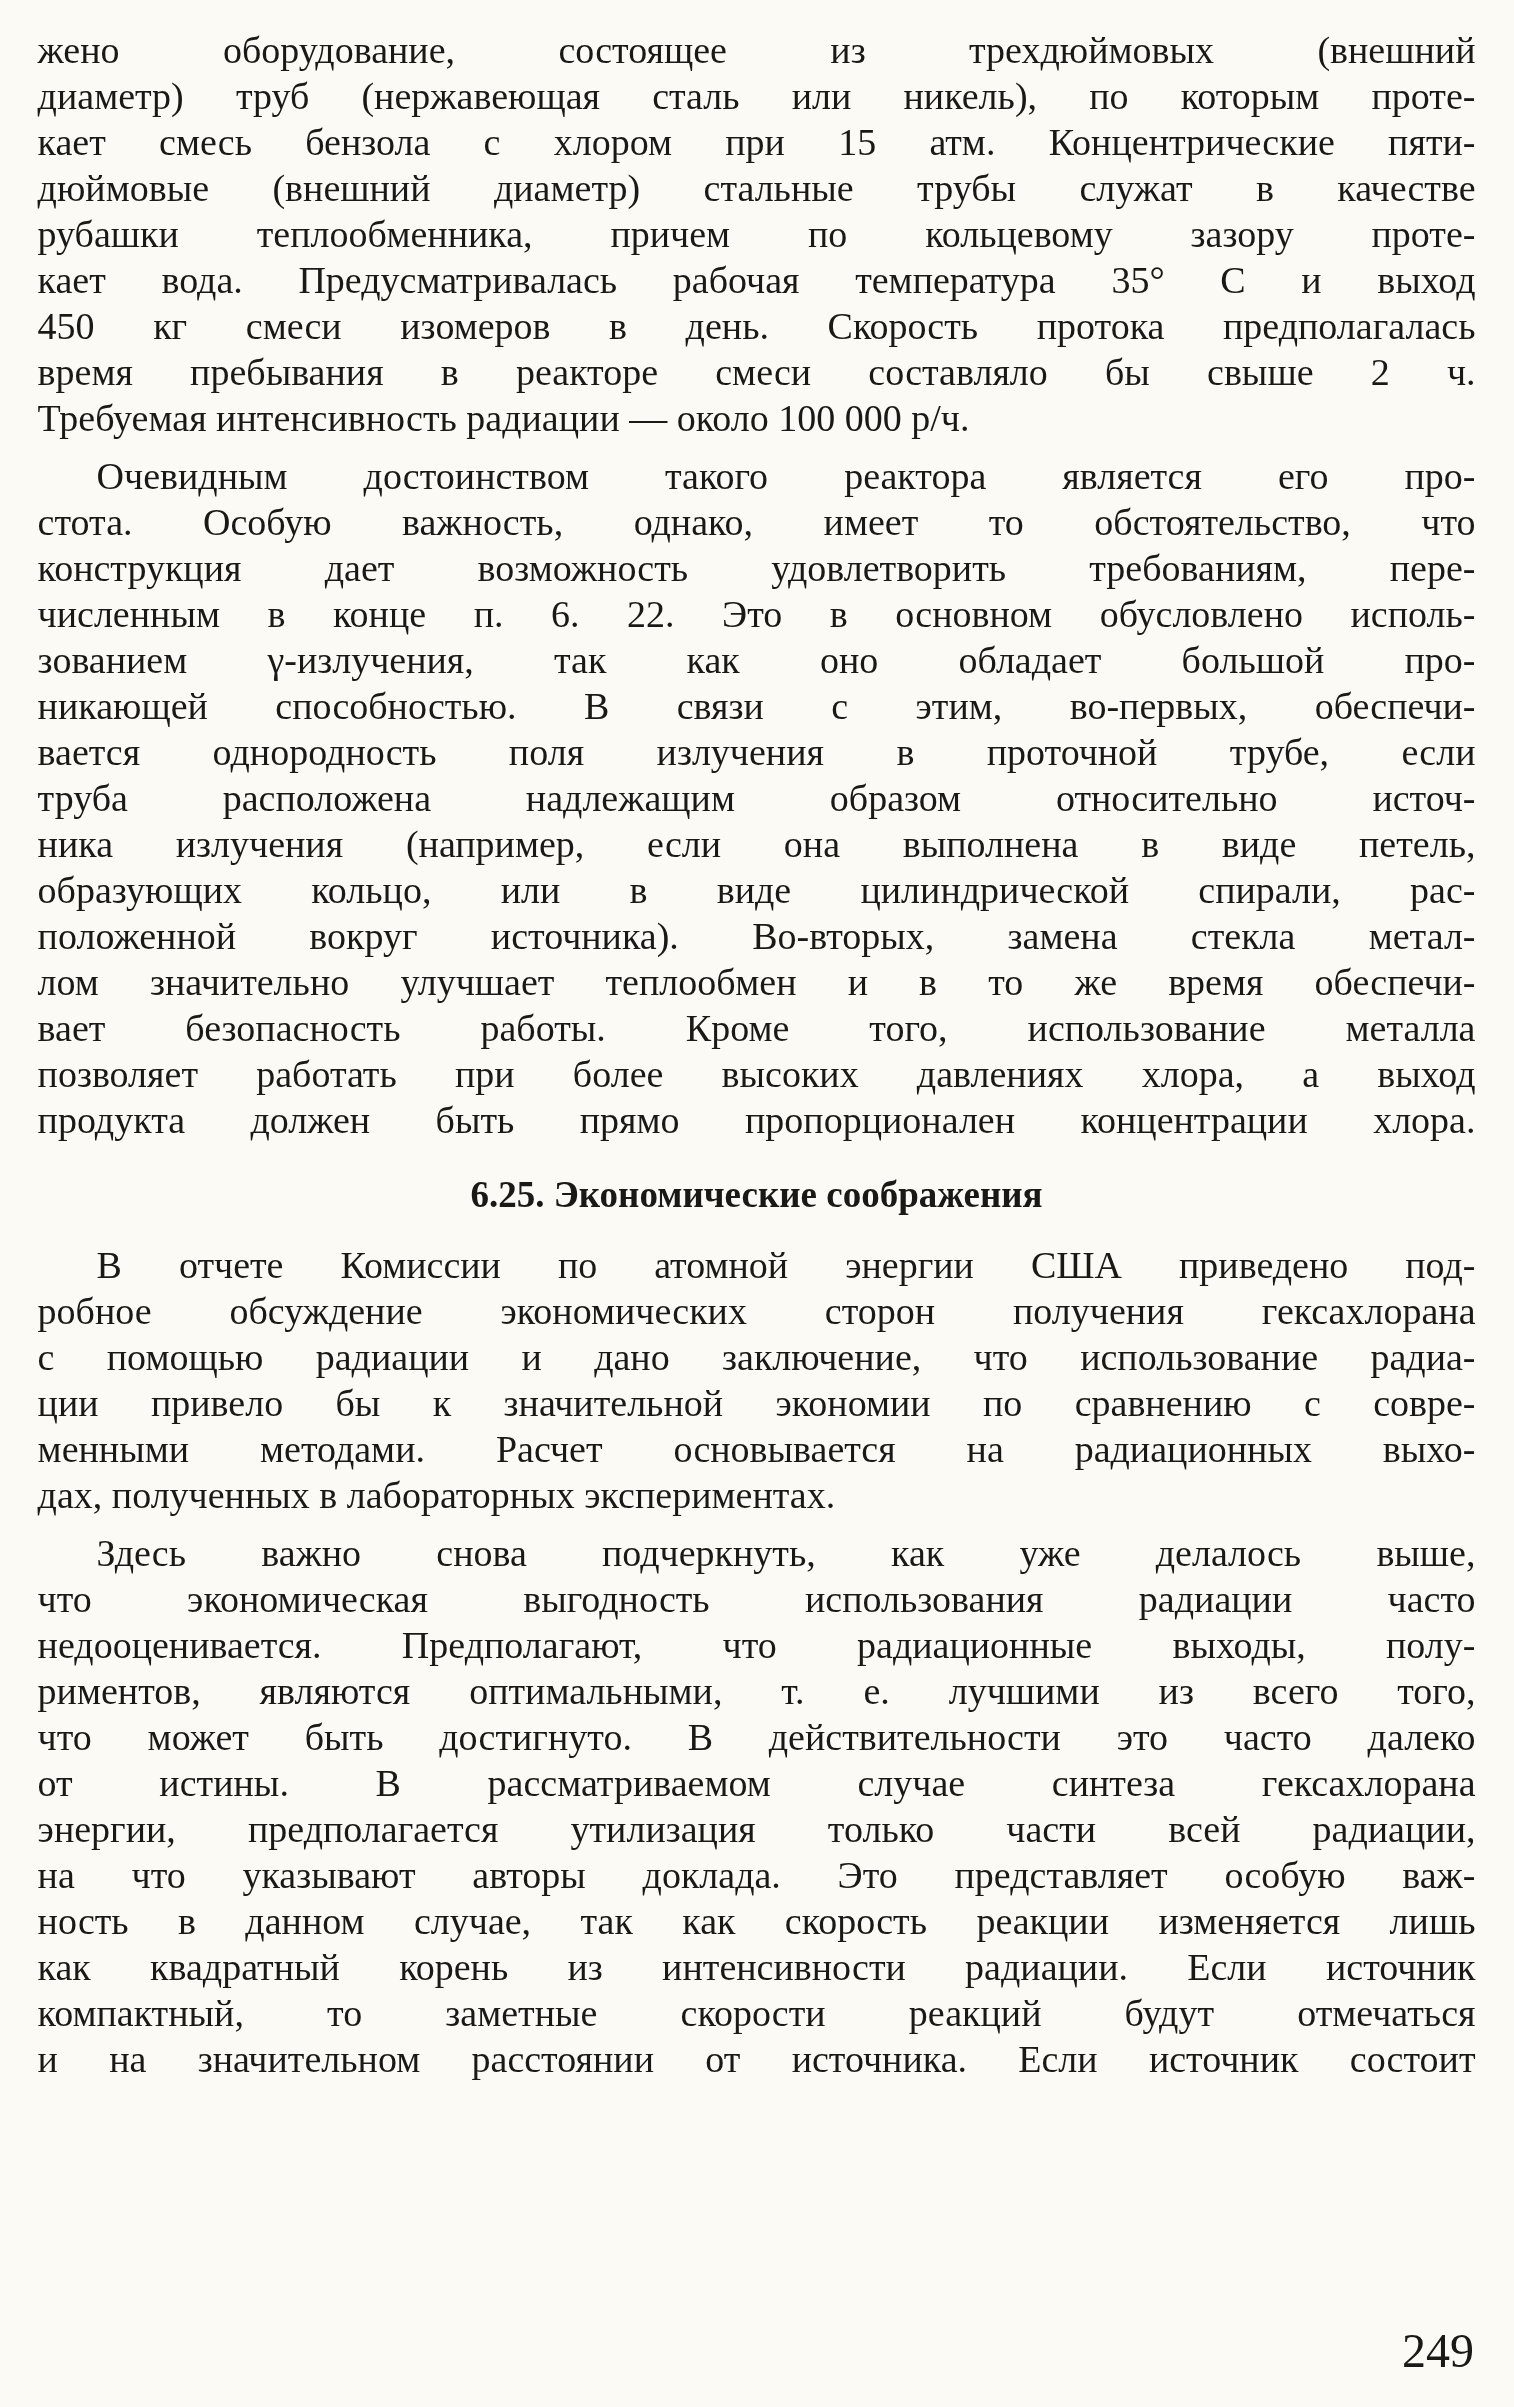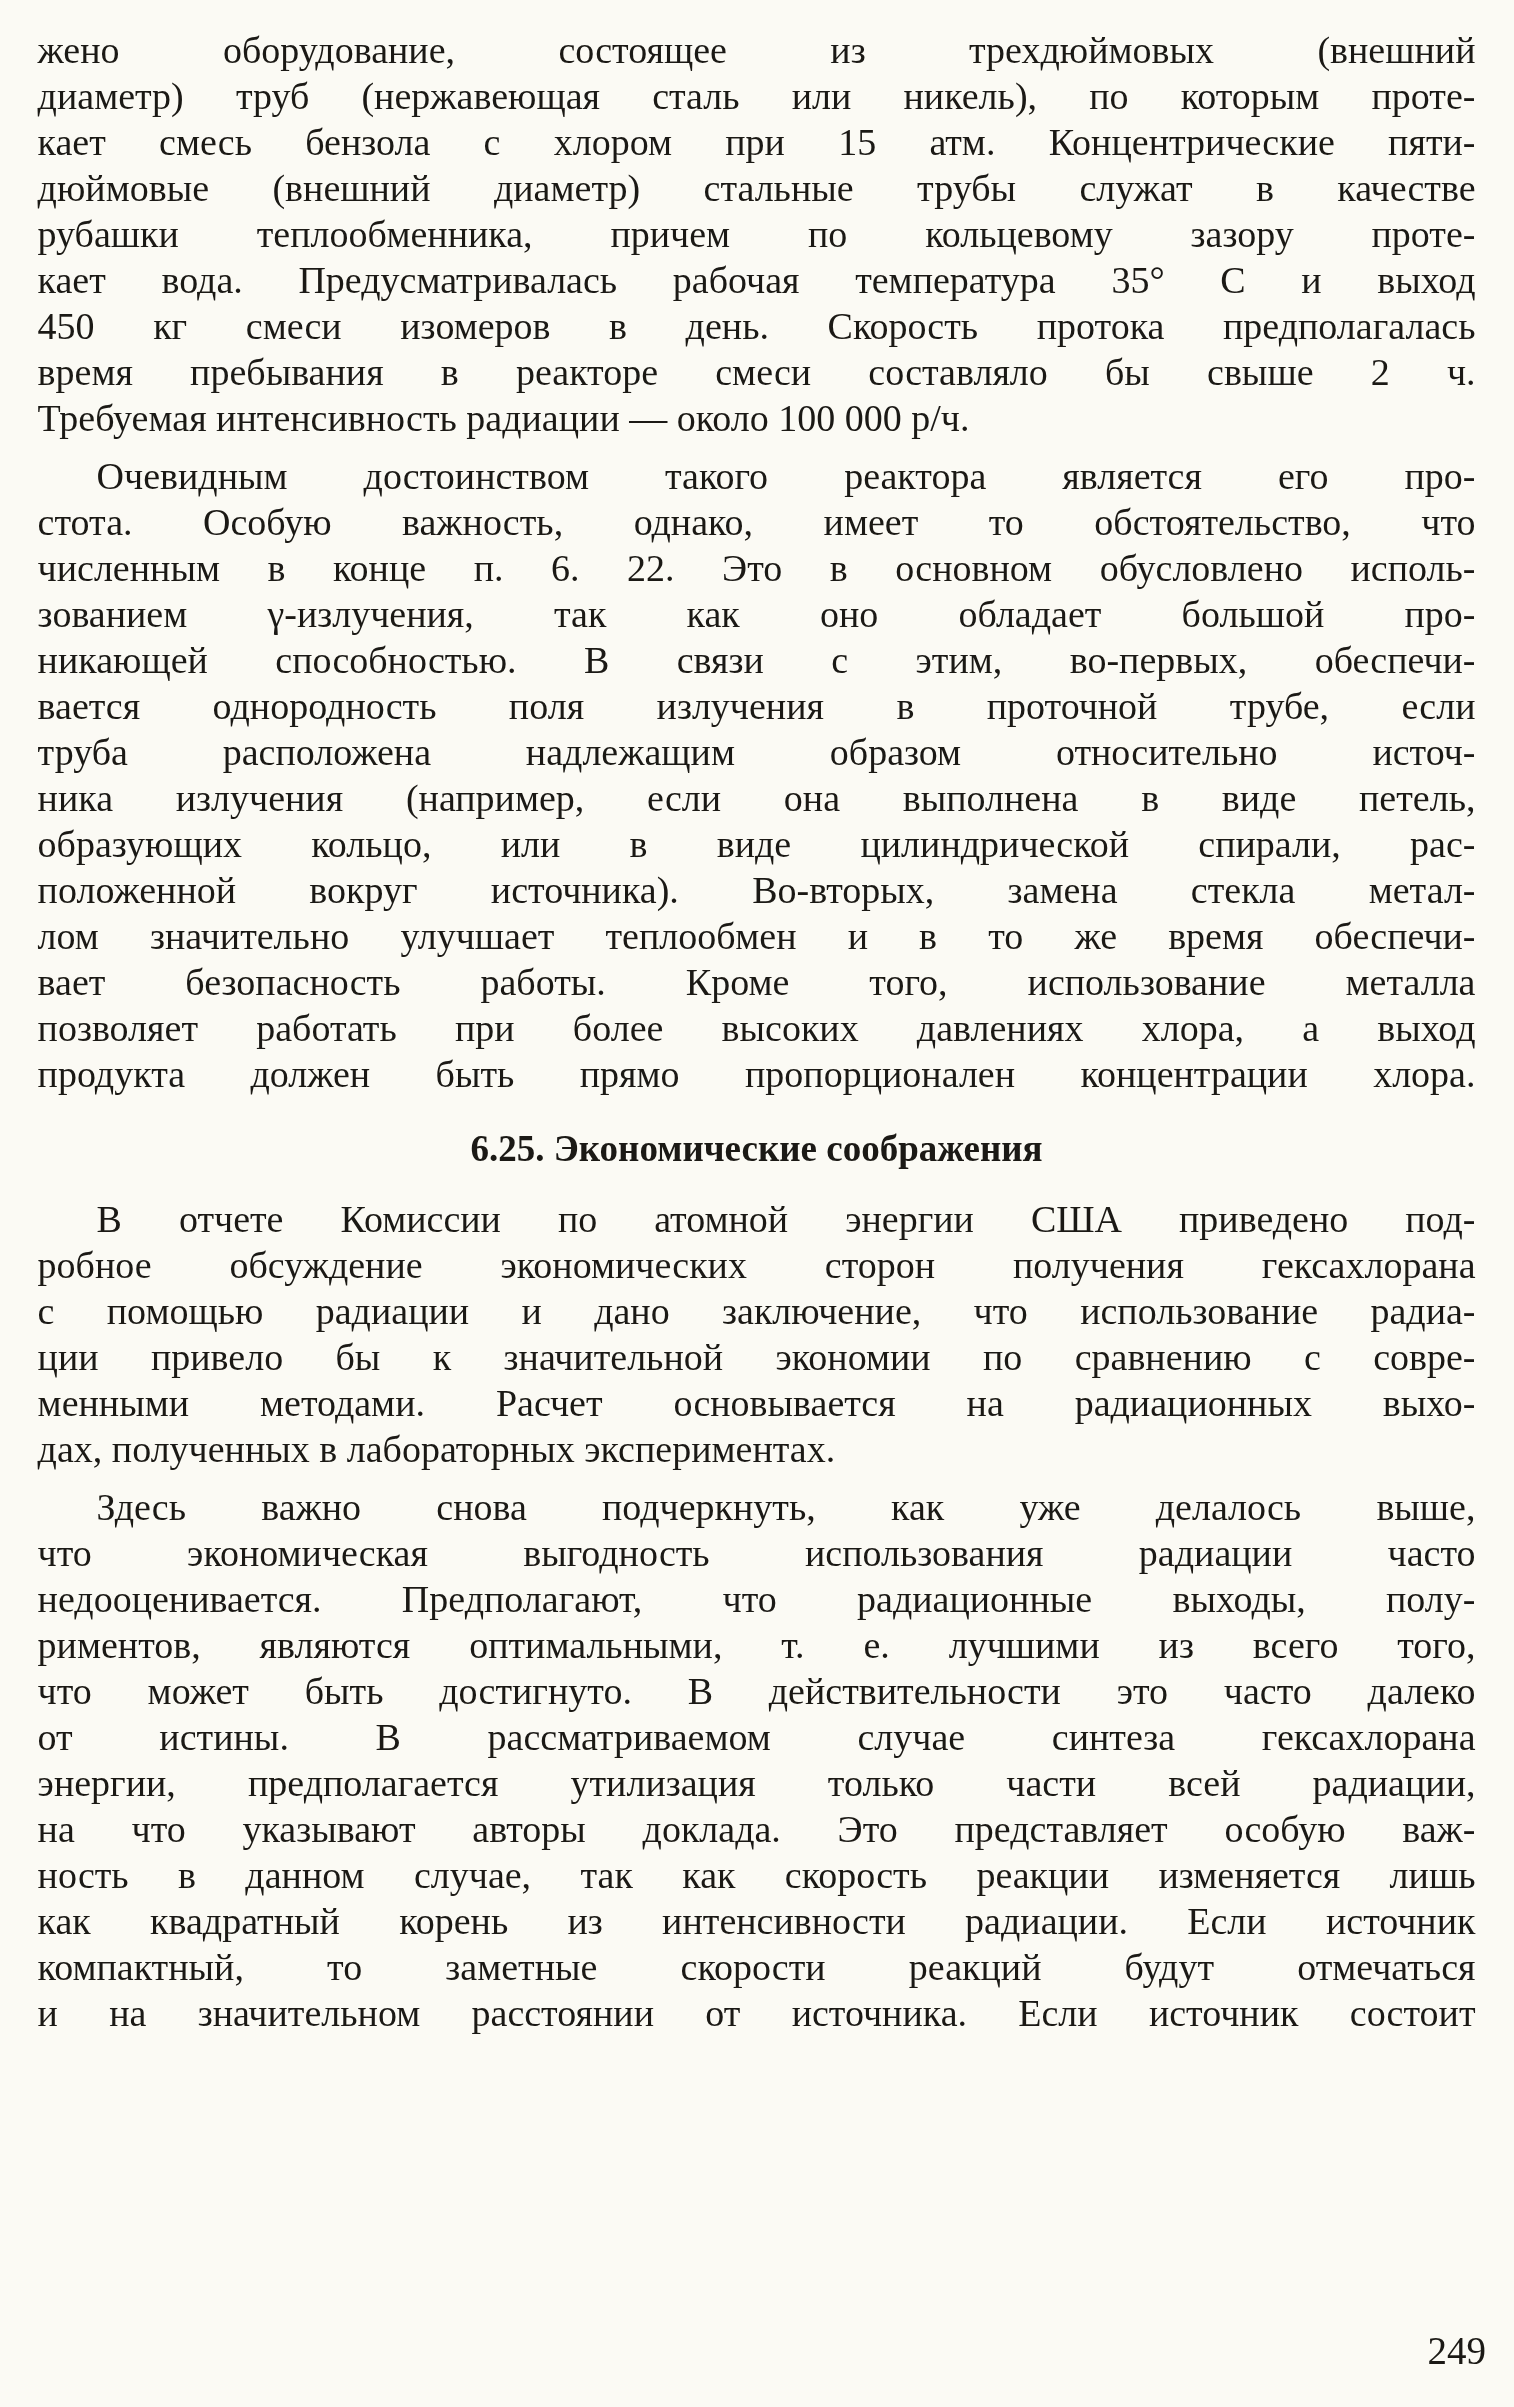--- a/index.html
+++ b/index.html
@@ -41,23 +41,23 @@
   }
   .section-heading {
     font-size: 37px;
     line-height: 46px;
     font-weight: bold;
     text-align: center;
     margin: 29px 0 24px 0;
   }
   .page-number {
     position: absolute;
-    right: 28px;
+    right: 40px;
     bottom: 38px;
-    font-size: 39px;
+    font-size: 48px;
     line-height: 38px;
   }
 </style>
 </head>
 <body>
 
 <div class="page">
   <div class="text-column">
     <div id="paras-before">
         <div class="para">
@@ -67,20 +67,21 @@
           <div class="line">дюймовые (внешний диаметр) стальные трубы служат в качестве</div>
           <div class="line">рубашки теплообменника, причем по кольцевому зазору проте-</div>
           <div class="line">кает вода. Предусматривалась рабочая температура 35° С и выход</div>
           <div class="line">450 кг смеси изомеров в день. Скорость протока предполагалась</div>
           <div class="line">время пребывания в реакторе смеси составляло бы свыше 2 ч.</div>
           <div class="line last-left">Требуемая интенсивность радиации — около 100 000 р/ч.</div>
         </div>
         <div class="para">
           <div class="line indent">Очевидным достоинством такого реактора является его про-</div>
           <div class="line">стота. Особую важность, однако, имеет то обстоятельство, что</div>
+          <div class="line">конструкция дает возможность удовлетворить требованиям, пере-</div>
           <div class="line">численным в конце п. 6. 22. Это в основном обусловлено исполь-</div>
           <div class="line">зованием γ-излучения, так как оно обладает большой про-</div>
           <div class="line">никающей способностью. В связи с этим, во-первых, обеспечи-</div>
           <div class="line">вается однородность поля излучения в проточной трубе, если</div>
           <div class="line">труба расположена надлежащим образом относительно источ-</div>
           <div class="line">ника излучения (например, если она выполнена в виде петель,</div>
           <div class="line">образующих кольцо, или в виде цилиндрической спирали, рас-</div>
           <div class="line">положенной вокруг источника). Во-вторых, замена стекла метал-</div>
           <div class="line">лом значительно улучшает теплообмен и в то же время обеспечи-</div>
           <div class="line">вает безопасность работы. Кроме того, использование металла</div>

